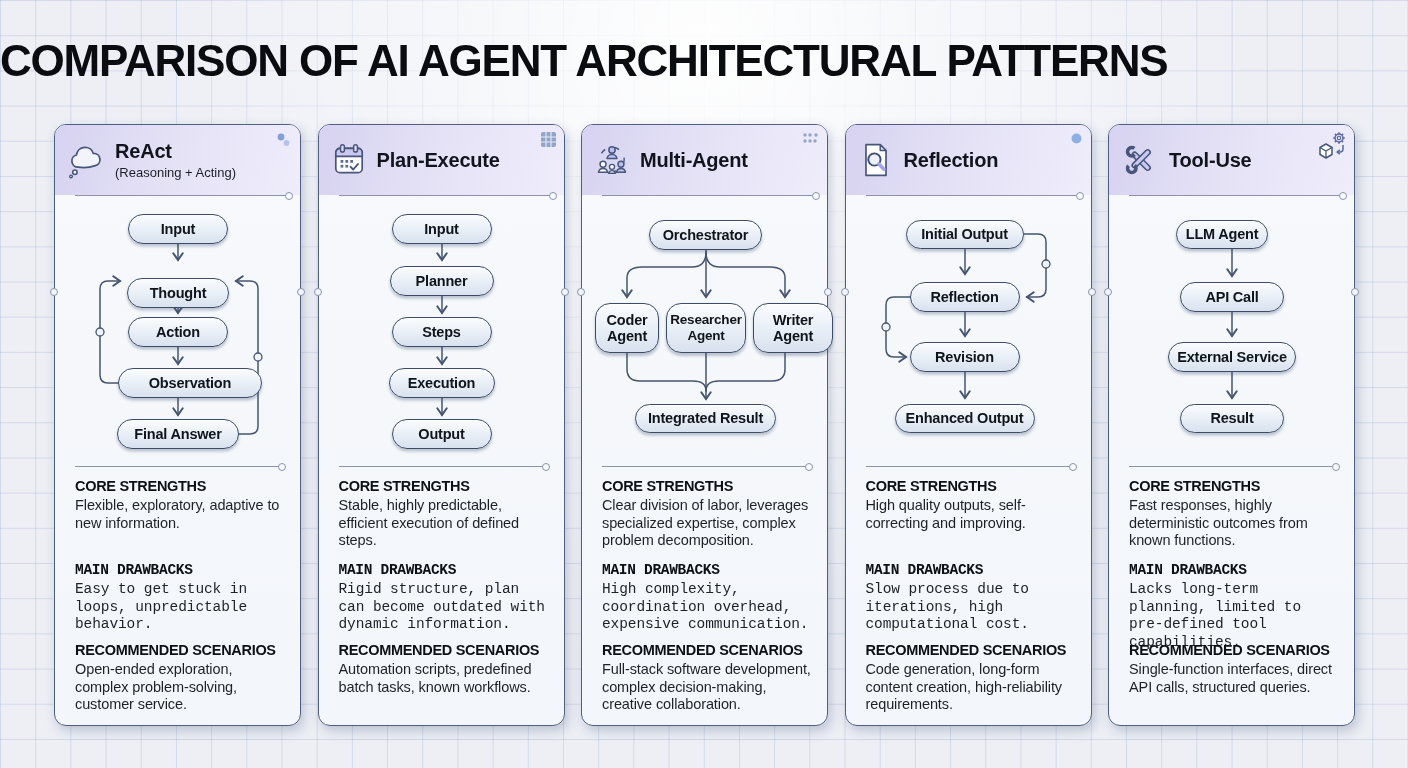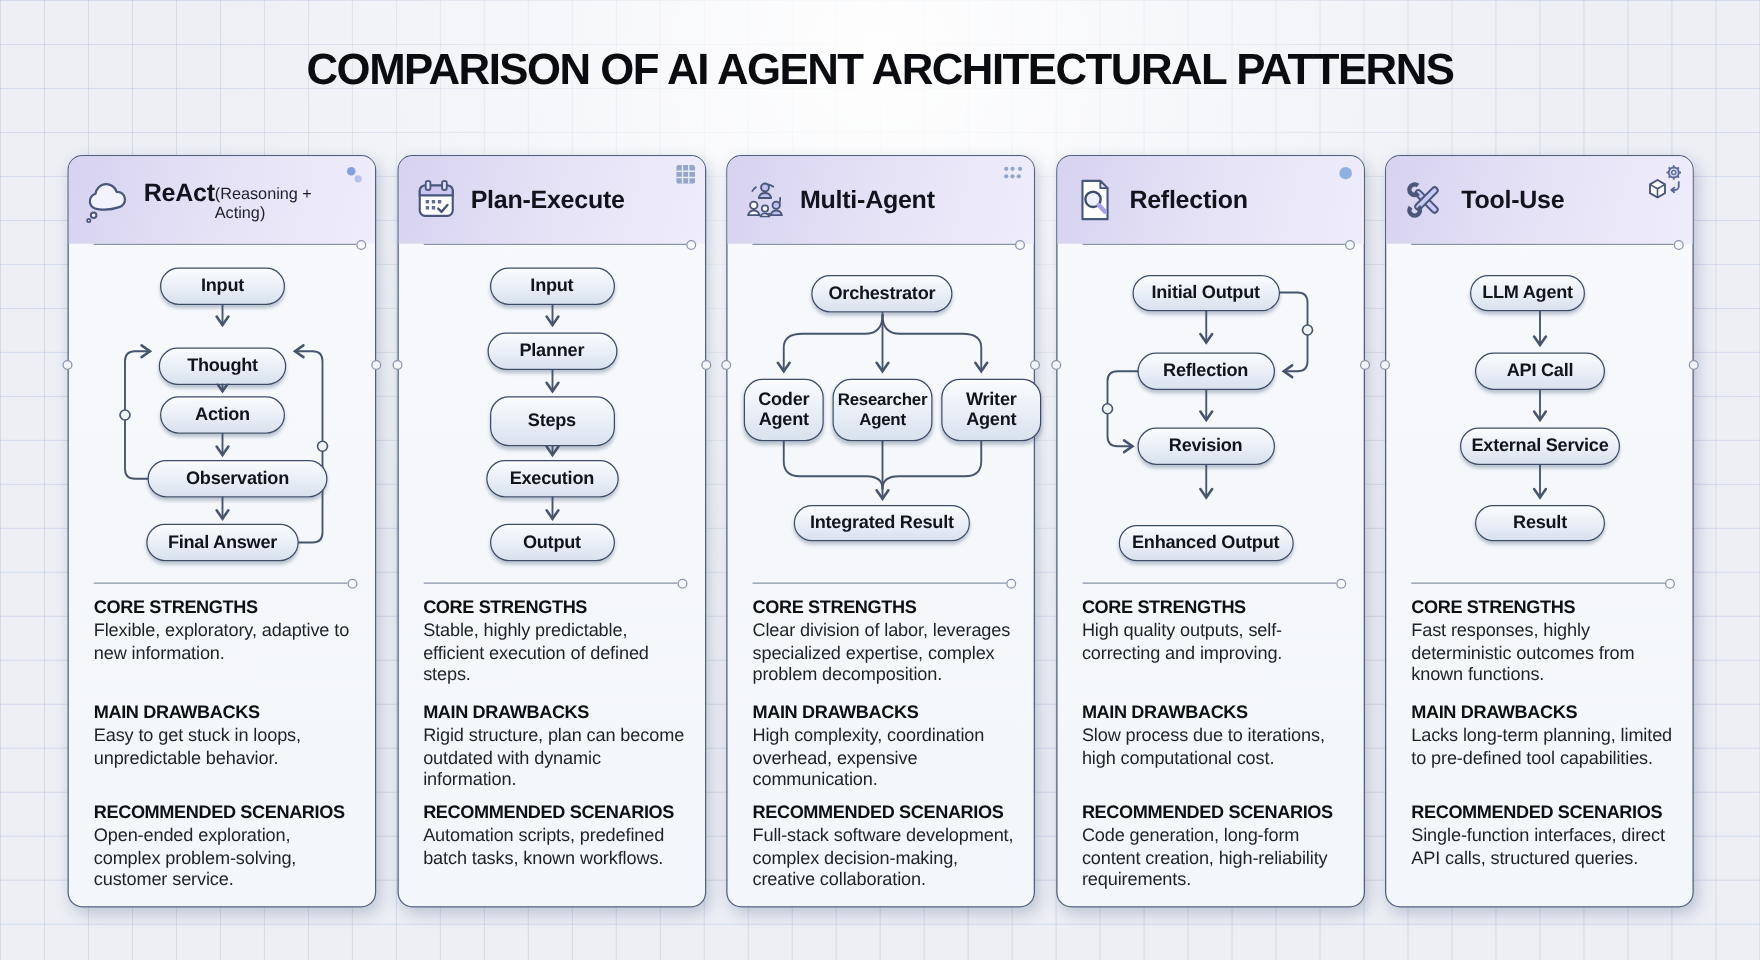--- a/index.html
+++ b/index.html
@@ -11,39 +11,39 @@
   }
   .grid-bg{
     position:absolute;inset:0;
     background-image:
       radial-gradient(ellipse at 50% 6%, rgba(255,255,255,.95) 0%, rgba(255,255,255,0) 55%),
       linear-gradient(rgba(168,182,214,.38) 1px, transparent 1px),
       linear-gradient(90deg, rgba(168,182,214,.38) 1px, transparent 1px);
     background-size:100% 100%,35.2px 35.2px,35.2px 35.2px;
   }
   .page-title{
-    position:absolute;top:36px;left:0;width:100%;text-align:center;
-    font-size:35px;font-weight:bold;letter-spacing:-1.2px;color:#0a0c10;
+    position:absolute;top:36px;left:0;width:100%;
+    font-size:44px;font-weight:bold;letter-spacing:-1.2px;color:#0a0c10;
     margin:0;
   }
   .cards{position:absolute;left:54px;top:124px;display:flex;gap:16.5px;}
   .card{
     position:relative;width:247px;height:602px;box-sizing:border-box;
     background:linear-gradient(180deg,#f7f9fc 0%,#f3f6fa 100%);
     border:1.5px solid #4e5f80;border-radius:12px;
     box-shadow:3px 5px 12px rgba(75,95,135,.30), 0 1px 0 rgba(255,255,255,.7) inset;
   }
   .card-head{
     position:absolute;left:0;top:0;right:0;height:70px;
     border-radius:10.5px 10.5px 0 0;
     background:linear-gradient(105deg,#d6d2f0 0%,#e4e1f6 45%,#efedfb 100%);
     display:flex;align-items:center;padding:0 30px 0 11px;box-sizing:border-box;gap:9px;
   }
   .head-icon{flex:0 0 auto;display:flex;}
-  .head-text{display:flex;flex-direction:row;justify-content:space-between;}
+  .head-text{display:flex;flex-direction:column;justify-content:space-between;}
   .card-title{margin:0;font-size:20px;font-weight:bold;color:#11141c;letter-spacing:-0.2px;line-height:22px;}
   .card-subtitle{font-size:13px;color:#1b1f28;line-height:15px;margin-top:3px;}
   .corner-icon{position:absolute;top:7px;right:8px;display:flex;}
   .divider{position:absolute;left:20px;right:22px;border-top:1px solid #8a94ab;}
   .divider::after{
     content:"";position:absolute;right:-8px;top:-4px;width:6px;height:6px;
     border:1.2px solid #8a94ab;border-radius:50%;background:#f8fafd;
   }
   .head-div{top:70px;right:15px;}
   .mid-div{top:341px;}
@@ -57,21 +57,21 @@
     border:1.5px solid #3c4c68;border-radius:15px;
     background:linear-gradient(180deg,#fafcfe 0%,#e8eef6 55%,#d8e1ee 100%);
     box-shadow:0 2.5px 3px rgba(60,80,115,.32), inset 0 1px 0 #fff;
     font-size:14.5px;font-weight:bold;color:#10141b;letter-spacing:-0.2px;
     line-height:16.5px;padding:1px 4px;
   }
   .secs{position:absolute;left:20px;right:12px;top:352px;}
   .sec h3{margin:0 0 2px 0;font-size:14.5px;font-weight:bold;letter-spacing:-0.3px;color:#0d1014;line-height:18px;}
   .sec p{margin:0;font-size:14.5px;line-height:17.6px;color:#1d2128;letter-spacing:-0.1px;max-width:218px;}
   .s1{height:84px;}
-  .s2{height:80px;}
+  .s2{height:80px;font-family:Liberation Mono, monospace;}
   .port{
     position:absolute;top:163px;width:6px;height:6px;border-radius:50%;
     background:#f2f4f9;border:1.2px solid #8a94ab;
   }
   .pl{left:-5px;} .pr{right:-5px;}
 </style>
 </head>
 <body>
 
 <svg width="0" height="0" style="position:absolute">
@@ -176,21 +176,21 @@
 
     <div class="flow">
       <svg class="edges" viewBox="0 0 247 268">
         <path class="edge" d="M123,48 V64" marker-end="url(#arrow)"></path>
         <path class="edge" d="M123,100 V117" marker-end="url(#arrow)"></path>
         <path class="edge" d="M123,151 V168" marker-end="url(#arrow)"></path>
         <path class="edge" d="M123,202 V219" marker-end="url(#arrow)"></path>
       </svg>
       <div class="node" style="left:73px;top:18px;width:100px;height:30px">Input</div>
       <div class="node" style="left:71px;top:70px;width:104px;height:30px">Planner</div>
-      <div class="node" style="left:73px;top:121px;width:100px;height:40px">Steps</div>
+      <div class="node" style="left:73px;top:121px;width:100px;height:30px">Steps</div>
       <div class="node" style="left:70px;top:172px;width:106px;height:30px">Execution</div>
       <div class="node" style="left:73px;top:223px;width:100px;height:30px">Output</div>
     </div>
 
     <div class="divider mid-div"></div>
     <div class="secs">
       <div class="sec s1">
         <h3>CORE STRENGTHS</h3>
         <p>Stable, highly predictable, efficient execution of defined steps.</p>
       </div>
@@ -300,21 +300,21 @@
         <path class="edge" d="M119,116 V140" marker-end="url(#arrow)"></path>
         <path class="edge" d="M119,176 V202" marker-end="url(#arrow)"></path>
         <path class="edge" d="M178,38 H192 Q200,38 200,46 V93 Q200,101 192,101 H181" marker-end="url(#arrow)"></path>
         <path class="edge" d="M64,101 H48 Q40,101 40,109 V153 Q40,161 48,161 H60" marker-end="url(#arrow)"></path>
         <circle class="edge-dot" cx="200" cy="68" r="4"></circle>
         <circle class="edge-dot" cx="40" cy="131" r="4"></circle>
       </svg>
       <div class="node" style="left:60px;top:24px;width:118px;height:29px">Initial Output</div>
       <div class="node" style="left:64px;top:86px;width:110px;height:30px">Reflection</div>
       <div class="node" style="left:64px;top:146px;width:110px;height:30px">Revision</div>
-      <div class="node" style="left:49px;top:224px;width:140px;height:29px">Enhanced Output</div>
+      <div class="node" style="left:49px;top:208px;width:140px;height:29px">Enhanced Output</div>
     </div>
 
     <div class="divider mid-div"></div>
     <div class="secs">
       <div class="sec s1">
         <h3>CORE STRENGTHS</h3>
         <p>High quality outputs, self-correcting and improving.</p>
       </div>
       <div class="sec s2">
         <h3>MAIN DRAWBACKS</h3>

